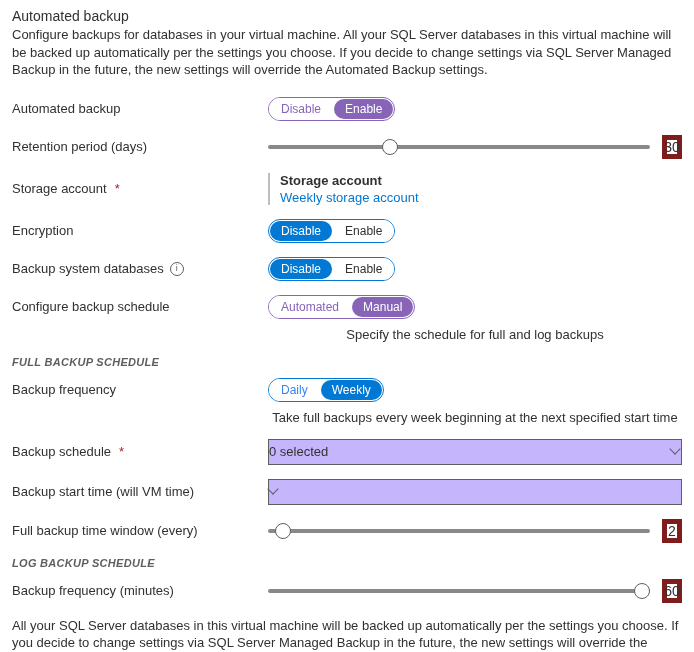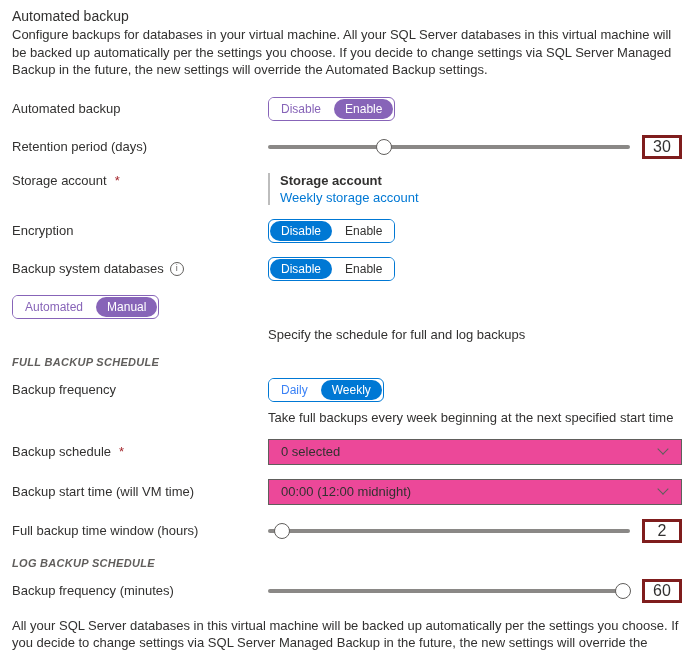--- a/index.html
+++ b/index.html
@@ -13,60 +13,60 @@
   }
   .header-title { font-size: 14px; color: #323130; margin-bottom: 2px; }
   .description { font-size: 13px; color: #323130; line-height: 1.35; margin-bottom: 18px; }
   .row { display: flex; align-items: center; margin-bottom: 14px; min-height: 24px; }
   .row .label { width: 256px; flex-shrink: 0; font-size: 13px; color: #323130; display: flex; align-items: center; gap: 6px; }
   .row .control { flex: 1; display: flex; align-items: center; gap: 10px; }
   .required { color: #a4262c; margin-left: 2px; }
   .info-icon { display: inline-flex; width: 14px; height: 14px; border: 1px solid #605e5c; border-radius: 50%; align-items: center; justify-content: center; font-size: 9px; color: #605e5c; line-height: 1; }
 
   .toggle-pill {
-    display: inline-flex; border: 1px solid currentColor; border-radius: 6px;
+    display: inline-flex; border: 1px solid currentColor; border-radius: 12px;
     height: 24px; overflow: hidden; font-size: 12px; cursor: pointer;
   }
   .toggle-pill .opt {
     padding: 0 12px; display: flex; align-items: center; background: #fff;
   }
   .toggle-pill .opt.sel { color: #fff; border-radius: 12px; margin: 1px; height: 20px; padding: 0 11px; }
   .pill-purple { color: #8764b8; }
   .pill-purple .sel { background: #8764b8; }
   .pill-blue { color: #0078d4; }
   .pill-blue .sel { background: #0078d4; }
 
   .slider-wrap { display: flex; align-items: center; width: 100%; gap: 12px; }
   .slider-track {
     position: relative; flex: 1; height: 4px; background: #8a8886; border-radius: 2px;
   }
   .slider-thumb {
     position: absolute; top: 50%; width: 16px; height: 16px; background: #fff;
     border: 1px solid #605e5c; border-radius: 50%; transform: translate(-50%, -50%);
   }
   .num-box {
-    width: 40px; height: 24px; border: 3px solid #7f1d1d; text-align: center;
-    font-size: 16px; display: flex; align-items: center; justify-content: center;
+    width: 20px; height: 24px; border: 5px solid #7f1d1d; text-align: center;
+    font-size: 14px; display: flex; align-items: center; justify-content: center;
   }
 
   .storage-block { border-left: 2px solid #bdbdbd; padding-left: 10px; }
   .storage-title { font-weight: 600; font-size: 13px; }
   .storage-link { color: #0078d4; font-size: 13px; cursor: pointer; margin-top: 2px; display: inline-block; }
 
-  .help-text { font-size: 13px; color: #323130; margin-top: -6px; margin-bottom: 14px; padding-left: 256px; }
+  .help-text { font-size: 13px; color: #323130; margin-top: -6px; margin-bottom: 14px; padding-left: 256px; text-align: center; }
 
   .section-head {
     font-size: 11px; letter-spacing: 0.3px; color: #605e5c; font-weight: 600;
     text-transform: uppercase; margin: 14px 0 10px; font-style: italic;
   }
 
   .dropdown {
     flex: 1; height: 26px; border: 1px solid #605e5c; display: flex;
-    align-items: center; justify-content: space-between; padding: 0 12px;
-    font-size: 13px; background: #ec4899; cursor: pointer;
+    align-items: center; justify-content: space-between; padding: 0 0;
+    font-size: 13px; background: #c4b5fd; cursor: pointer;
   }
   .chevron {
     width: 10px; height: 10px; display: inline-block; position: relative;
   }
   .chevron::before {
     content: ""; position: absolute; width: 7px; height: 7px;
     border-right: 1px solid #605e5c; border-bottom: 1px solid #605e5c;
     transform: rotate(45deg); top: -2px; left: 0;
   }
 
@@ -93,21 +93,21 @@
   <div class="control">
     <div class="slider-wrap">
       <div class="slider-track">
         <div class="slider-thumb" style="left:32%"></div>
       </div>
       <div class="num-box">30</div>
     </div>
   </div>
 </div>
 
-<div class="row" style="align-items:flex-start;">
+<div class="row" style="align-items:center;">
   <div class="label">
     <span>Storage account</span>
       <span class="required">*</span>
   </div>
   <div class="control">
     <div class="storage-block">
       <div class="storage-title">Storage account</div>
       <div class="storage-link">Weekly storage account</div>
     </div>
   </div>
@@ -130,20 +130,21 @@
   </div>
   <div class="control">
     <div class="toggle-pill pill-blue">
       <div class="opt sel">Disable</div>
       <div class="opt" style="color:#323130">Enable</div>
     </div>
   </div>
 </div>
 
 <div class="row">
+  <div class="label">Configure backup schedule</div>
   <div class="control">
     <div class="toggle-pill pill-purple">
       <div class="opt">Automated</div>
       <div class="opt sel">Manual</div>
     </div>
   </div>
 </div>
 <div class="help-text">Specify the schedule for full and log backups</div>
 
 <div class="section-head">FULL BACKUP SCHEDULE</div>
@@ -169,28 +170,27 @@
       <span>0 selected</span>
       <span class="chevron"></span>
     </div>
   </div>
 </div>
 
 <div class="row">
   <div class="label">Backup start time (will VM time)</div>
   <div class="control">
     <div class="dropdown">
-      <span>00:00 (12:00 midnight)</span>
       <span class="chevron"></span>
     </div>
   </div>
 </div>
 
 <div class="row">
-  <div class="label">Full backup time window (hours)</div>
+  <div class="label">Full backup time window (every)</div>
   <div class="control">
     <div class="slider-wrap">
       <div class="slider-track">
         <div class="slider-thumb" style="left:4%"></div>
       </div>
       <div class="num-box">2</div>
     </div>
   </div>
 </div>
 

